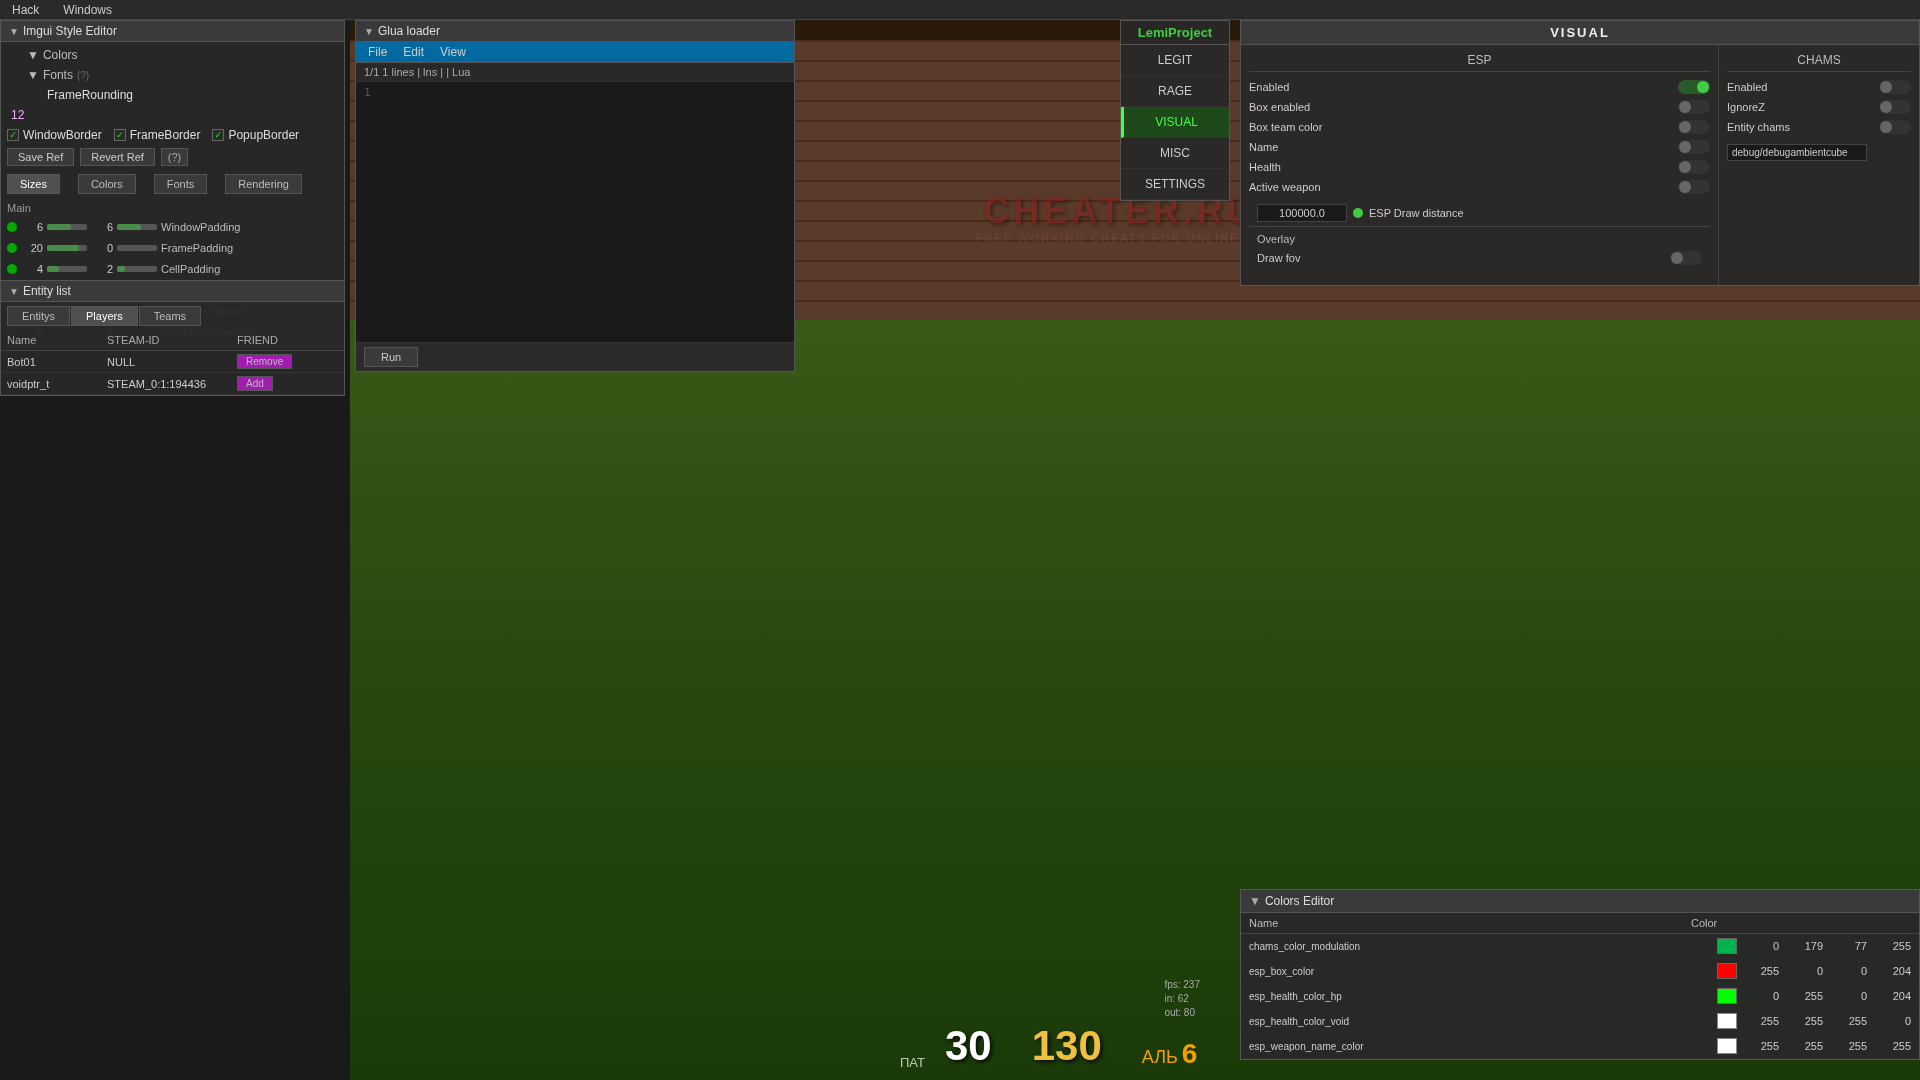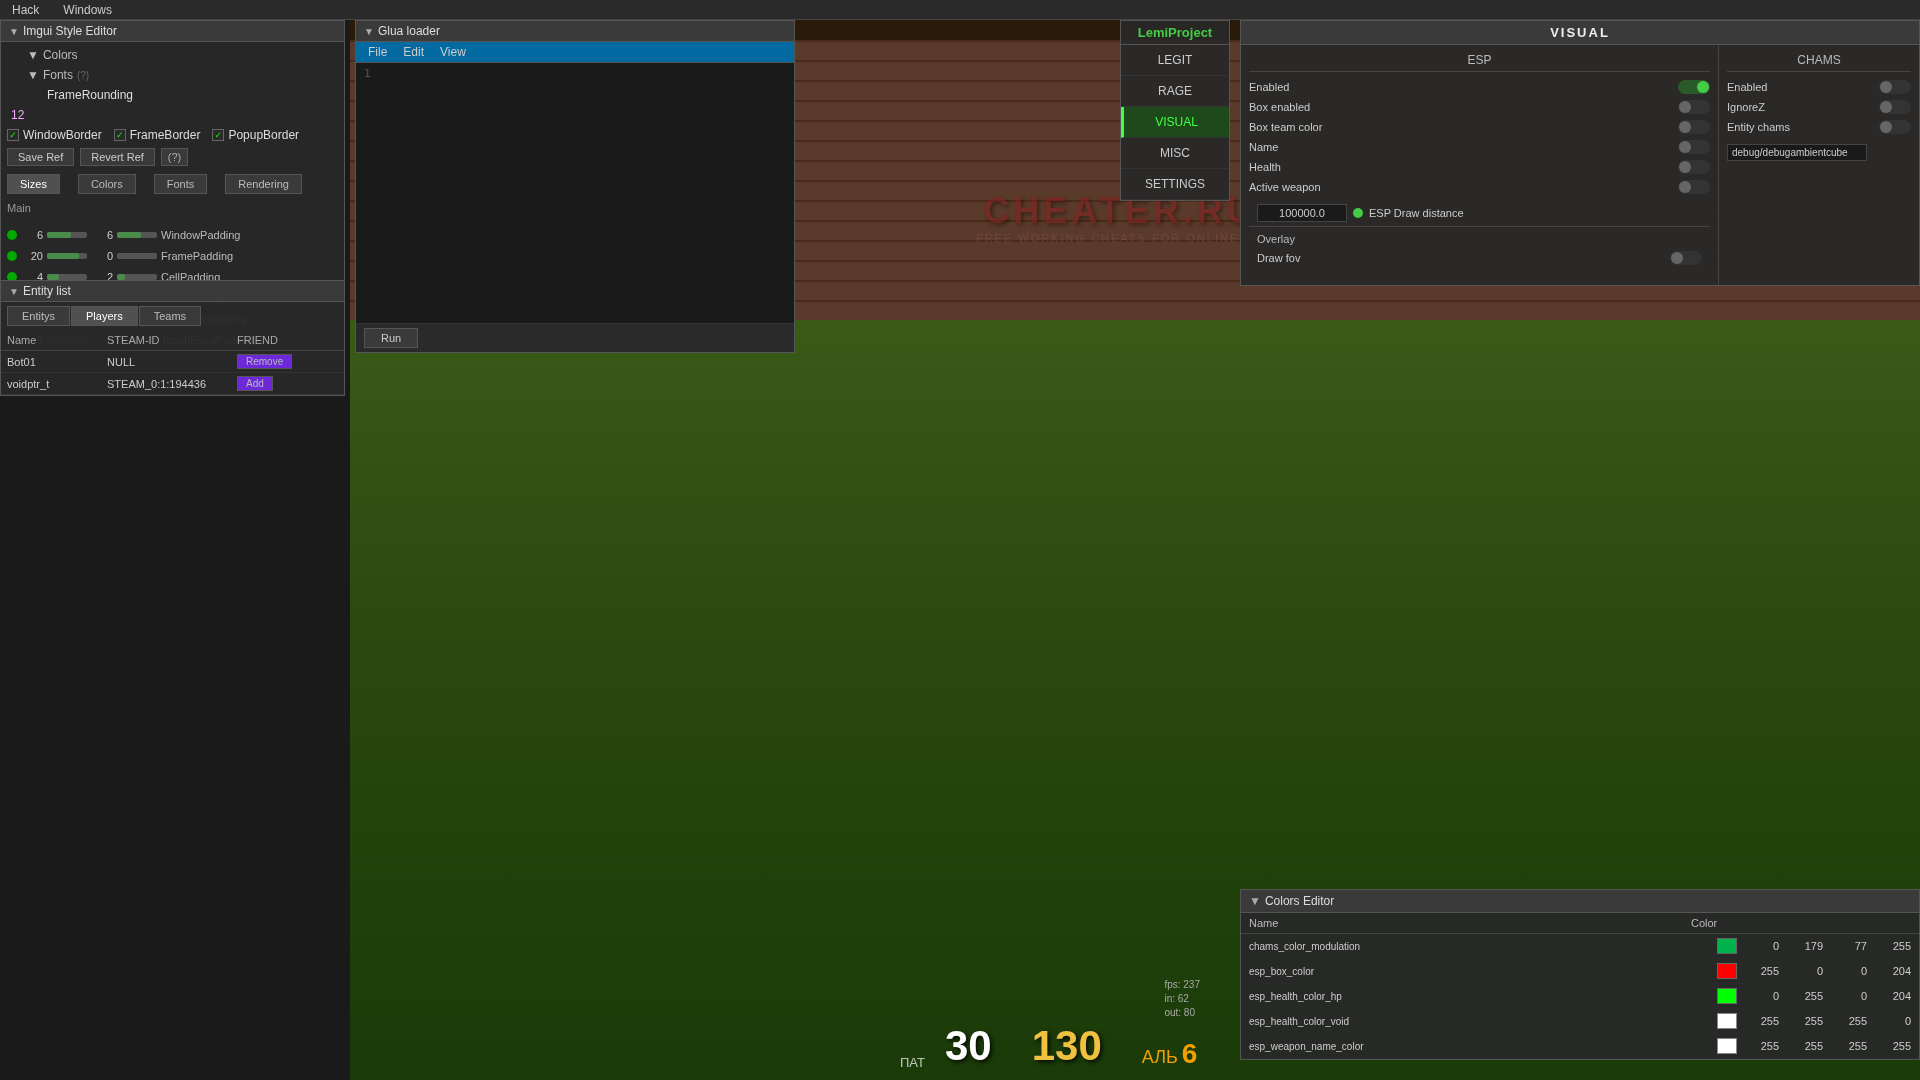--- a/index.html
+++ b/index.html
@@ -204,21 +204,21 @@
 
     .tab.active {
       background: #505050;
       color: #fff;
     }
 
     
     .main-section-label {
       color: #999;
       font-size: 11px;
-      margin-bottom: 12px;
+      margin-bottom: 4px;
     }
 
     .slider-row {
       display: flex;
       align-items: center;
       gap: 4px;
       margin-bottom: 3px;
       height: 18px;
     }
 
@@ -321,21 +321,21 @@
       padding: 3px 6px;
       font-size: 11px;
       border-bottom: 1px solid #333;
     }
 
     .entity-row .col-name { width: 100px; color: #ccc; }
     .entity-row .col-steam { width: 130px; color: #ccc; }
     .entity-row .col-action { flex: 1; }
 
     .action-btn {
-      background: #6d28d9;
+      background: #a21caf;
       border: 1px solid #555;
       color: #bbb;
       padding: 1px 8px;
       cursor: pointer;
       font-size: 10px;
     }
 
     
     .glua-loader {
       position: absolute;
@@ -866,20 +866,21 @@
 <div class="glua-loader">
   <div class="panel-titlebar">
     <span class="arrow-down">▼</span>
     <span>Glua loader</span>
   </div>
   <div class="glua-menubar">
     <span class="menu-item">File</span>
     <span class="menu-item">Edit</span>
     <span class="menu-item">View</span>
   </div>
+  <div class="glua-status">1/1    1 lines  | lns |  | Lua</div>
   <div class="glua-editor">
     <span class="line-num">1</span>
   </div>
   <div class="glua-run-bar">
     <button class="run-btn">Run</button>
   </div>
 </div>
 
 <div class="lemi-panel">
   <div class="lemi-title">LemiProject</div>

